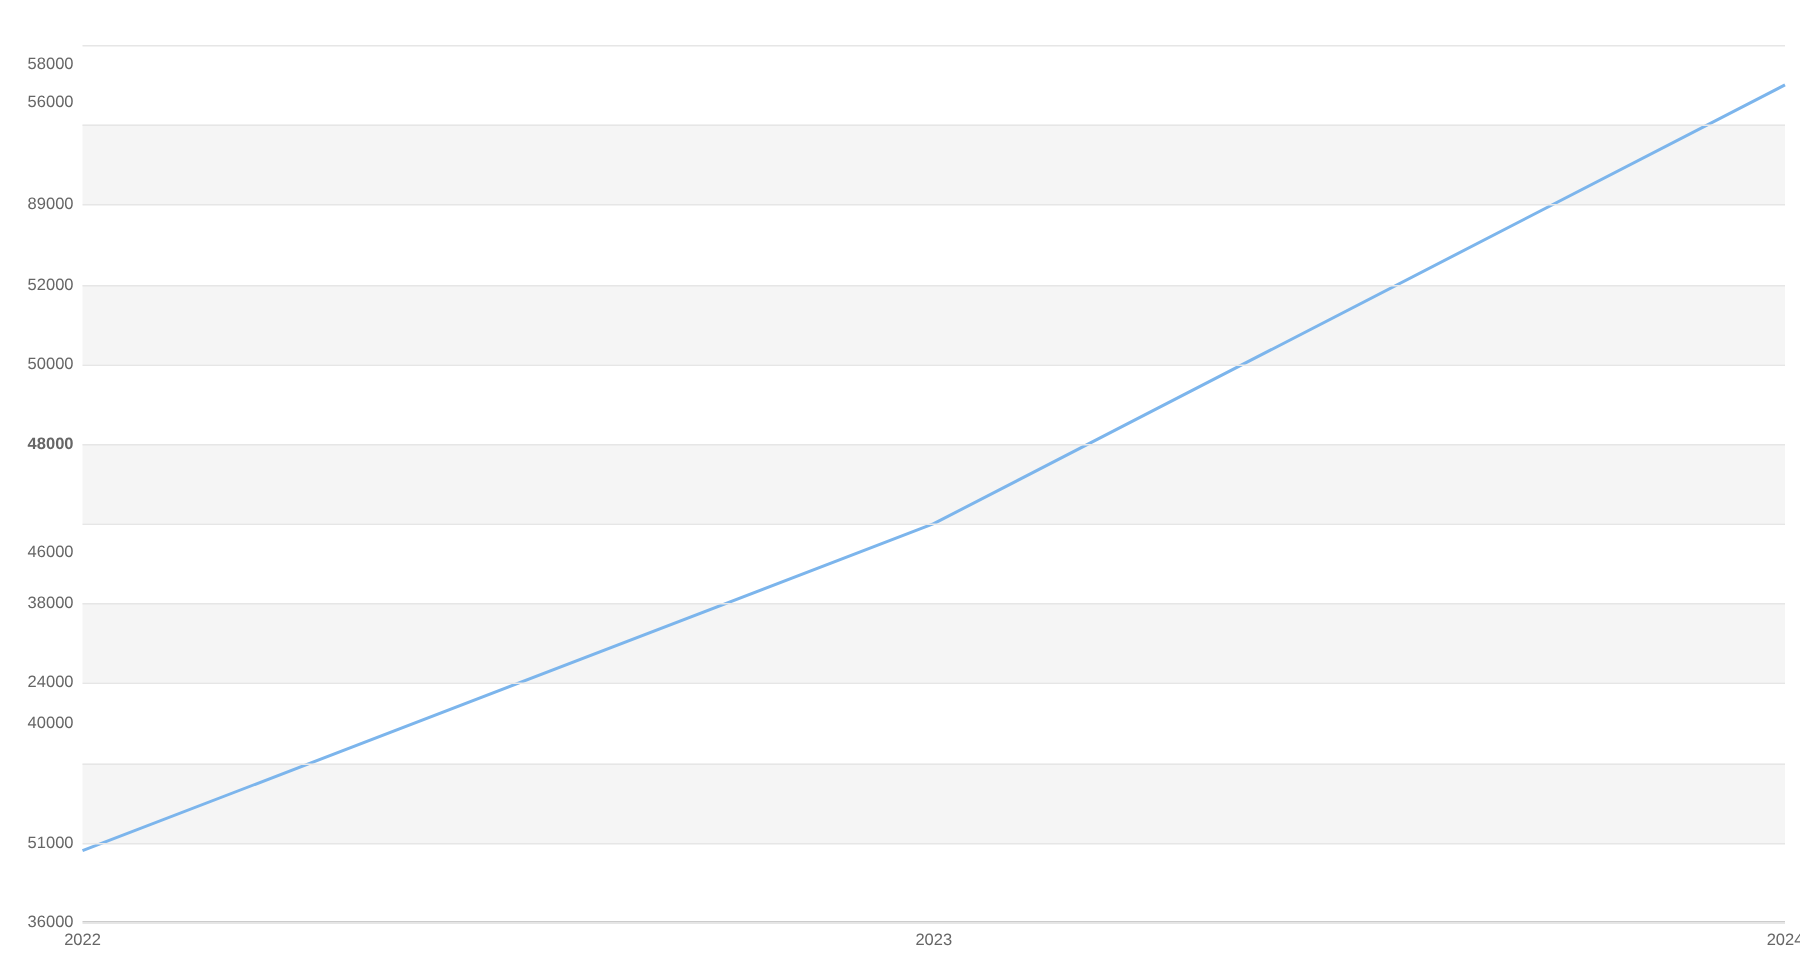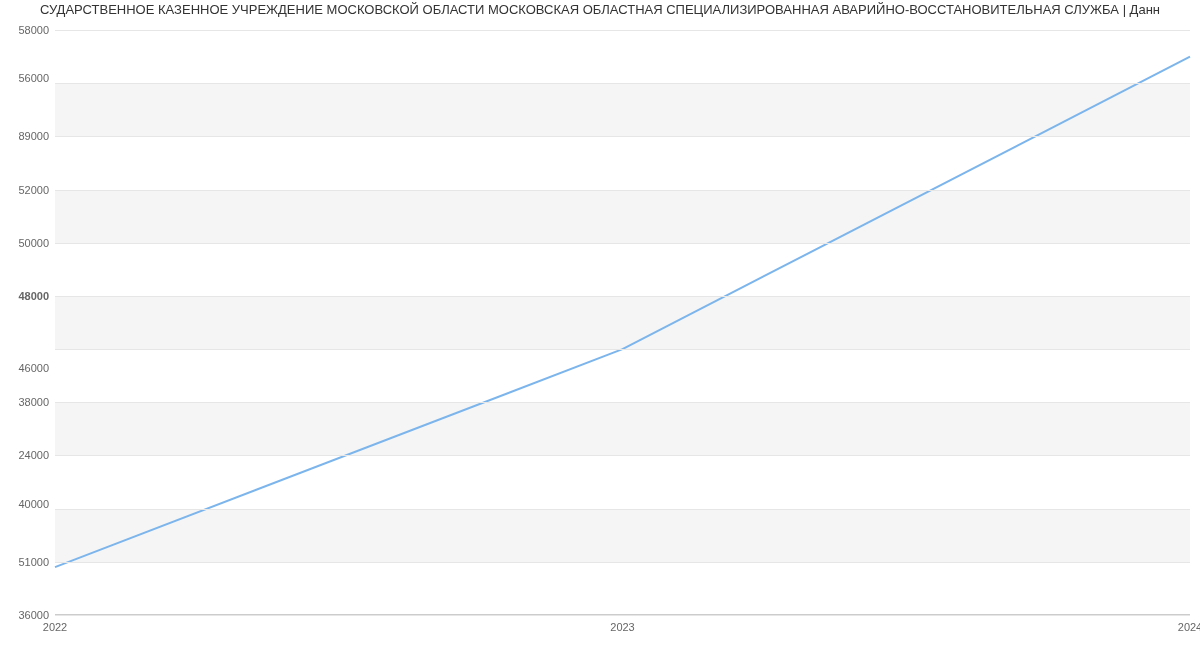--- a/index.html
+++ b/index.html
@@ -85,53 +85,52 @@
     fill: none;
     stroke: #7cb5ec;
     stroke-width: 2;
     stroke-linejoin: round;
   }
 </style>
 </head>
 <body>
 
 <div class="chart-wrap">
-  <div class="title">СУДАРСТВЕННОЕ КАЗЕННОЕ УЧРЕЖДЕНИЕ МОСКОВСКОЙ ОБЛАСТИ  МОСКОВСКАЯ ОБЛАСТНАЯ СПЕЦИАЛИЗИРОВАННАЯ АВАРИЙНО-ВОССТАНОВИТЕЛЬНАЯ СЛУЖБА | Данн</div>
 
   <div class="plot" id="plot">
       <div class="grid-band" style="top: 53.1818px; height: 53.1818px;"></div>
       <div class="grid-band" style="top: 159.545px; height: 53.1818px;"></div>
       <div class="grid-band" style="top: 265.909px; height: 53.1818px;"></div>
       <div class="grid-band" style="top: 372.273px; height: 53.1818px;"></div>
       <div class="grid-band" style="top: 478.636px; height: 53.1818px;"></div>
     <div class="xaxis-line"></div>
     <svg class="series" id="series-svg" viewBox="0 0 1135 585" preserveAspectRatio="none">
       <path id="series-path" d="M0.0 537.1 L567.5 319.1 L1135.0 26.6"></path>
     </svg>
   <div class="grid-line" style="top: 585px;"></div>
       <div class="y-tick" style="top: 585px;">36000</div>
       <div class="grid-line" style="top: 531.818px;"></div>
       <div class="y-tick" style="top: 531.818px;">51000</div>
       <div class="grid-line" style="top: 478.636px;"></div>
-      <div class="y-tick" style="top: 474px;">40000</div>
+      <div class="y-tick" style="top: 452px;">40000</div>
       <div class="grid-line" style="top: 425.455px;"></div>
       <div class="y-tick" style="top: 425.455px;">24000</div>
       <div class="grid-line" style="top: 372.273px;"></div>
       <div class="y-tick" style="top: 372.273px;">38000</div>
       <div class="grid-line" style="top: 319.091px;"></div>
       <div class="y-tick" style="top: 338px;">46000</div>
       <div class="grid-line" style="top: 265.909px;"></div>
       <div class="y-tick" style="top: 265.909px; font-weight: bold;">48000</div>
       <div class="grid-line" style="top: 212.727px;"></div>
       <div class="y-tick" style="top: 212.727px;">50000</div>
       <div class="grid-line" style="top: 159.545px;"></div>
       <div class="y-tick" style="top: 159.545px;">52000</div>
       <div class="grid-line" style="top: 106.364px;"></div>
       <div class="y-tick" style="top: 106.364px;">89000</div>
       <div class="grid-line" style="top: 53.1818px;"></div>
-      <div class="y-tick" style="top: 48px;">56000</div>
+      <div class="y-tick" style="top: 38px;">56000</div>
       <div class="grid-line" style="top: 0px;"></div>
-      <div class="y-tick" style="top: 0px;">58000</div>
+      <div class="y-tick" style="top: 13px;">58000</div>
       <div class="x-tick" style="left: 0px;">2022</div>
       <div class="x-tick" style="left: 567.5px;">2023</div>
       <div class="x-tick" style="left: 1135px;">2024</div>
     </div>
 </div>
 
 </body></html>

